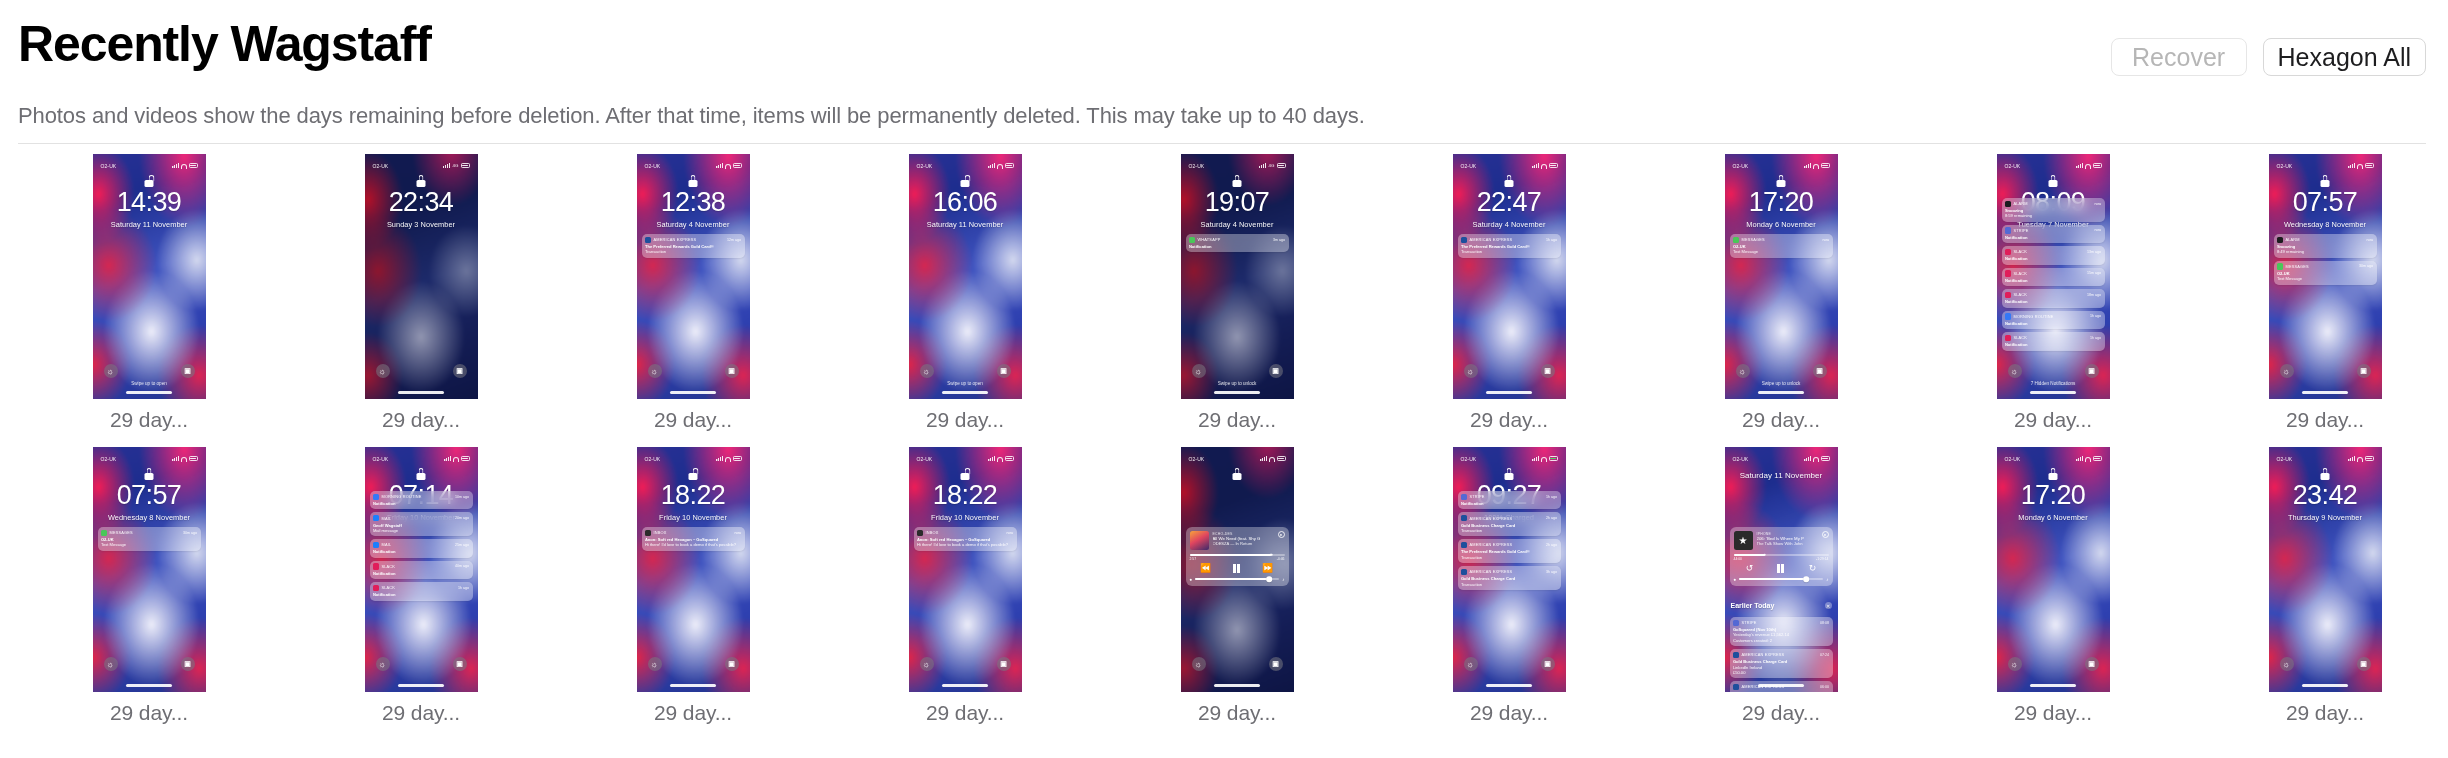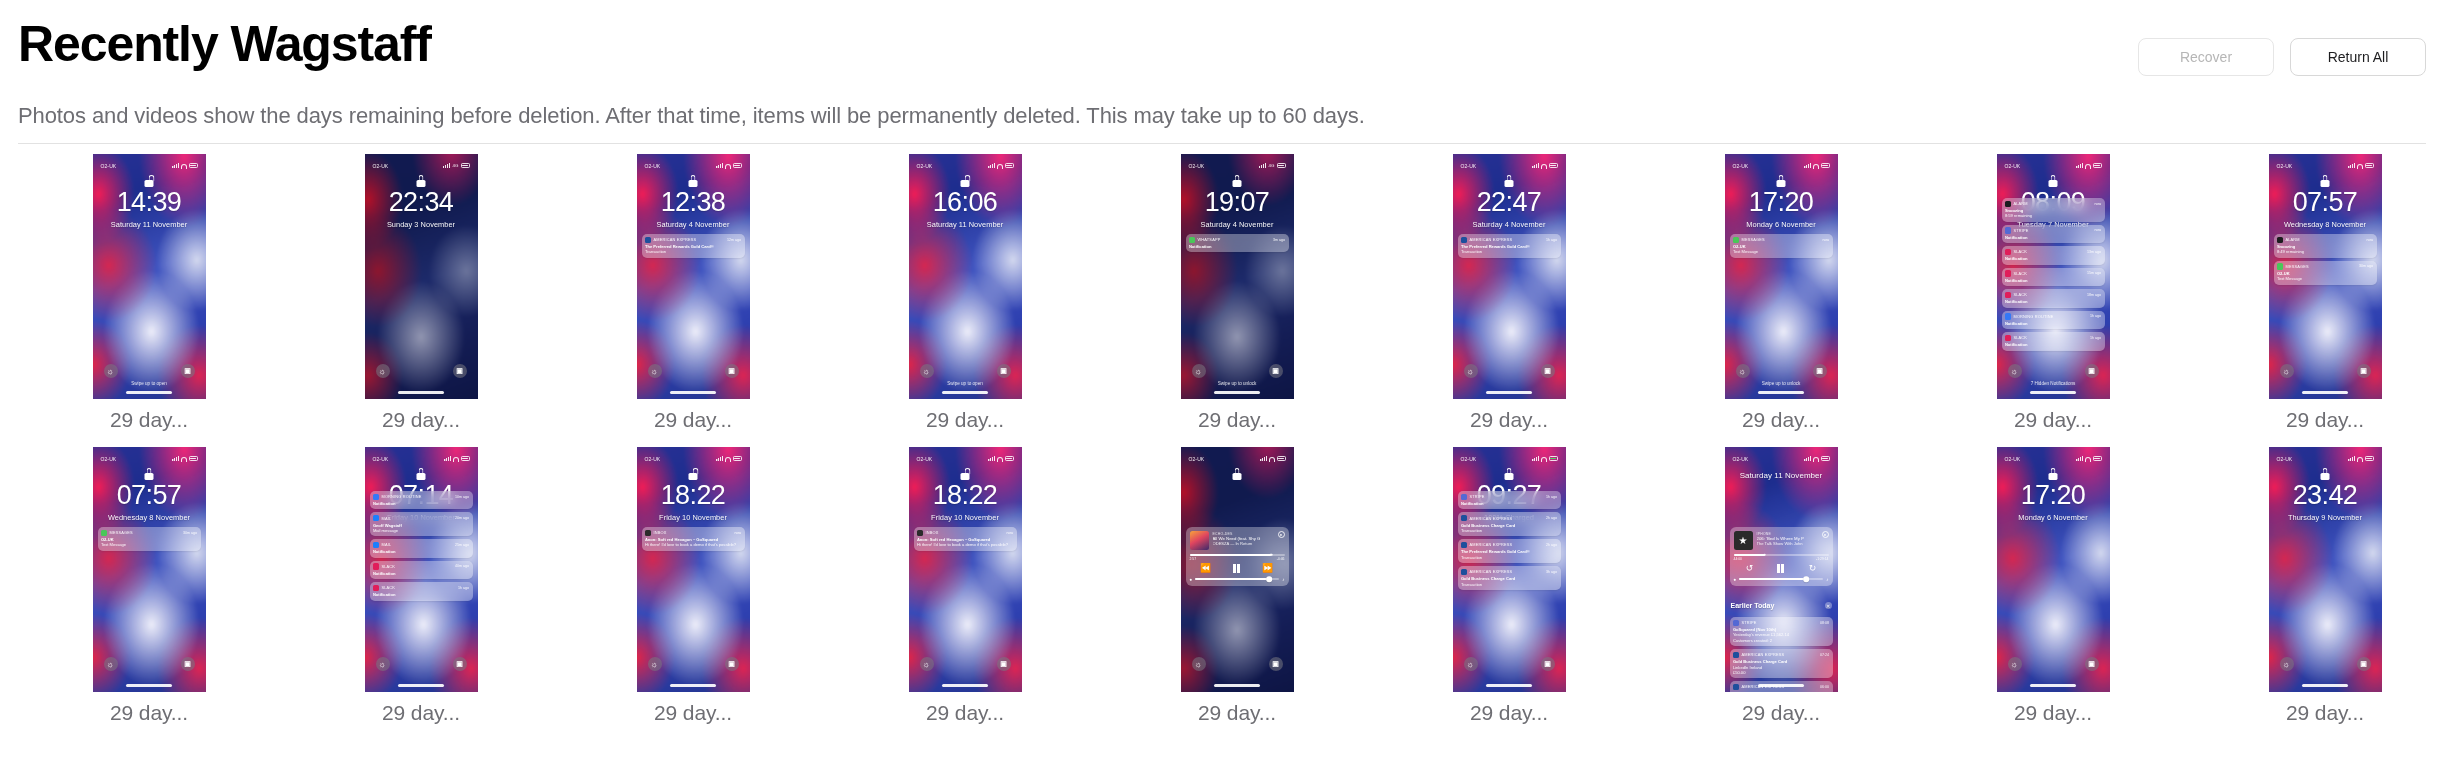--- a/index.html
+++ b/index.html
@@ -36,21 +36,21 @@
     align-items: center;
   }
   .btn {
     height: 38px;
     min-width: 136px;
     padding: 0 14px;
     border-radius: 8px;
     border: 1px solid #d8d8d8;
     background: #ffffff;
     font-family: "Liberation Sans", sans-serif;
-    font-size: 14px;
+    font-size: 25px;
     color: #1d1d1f;
     display: flex; align-items: center; justify-content: center;
     cursor: pointer;
     white-space: nowrap;
   }
   .btn.disabled {
     color: #b6b6b6;
     border-color: #e6e6e6;
     cursor: default;
   }
@@ -383,24 +383,24 @@
 </head>
 <body>
 
 <div class="page">
 
   <div class="header">
     <div class="title">Recently Wagstaff</div>
 
     <div class="header-actions">
       <div class="btn disabled">Recover</div>
-      <div class="btn">Return All</div>
+      <div class="btn">Hexagon All</div>
     </div>
 
-    <div class="subtitle">Photos and videos show the days remaining before deletion. After that time, items will be permanently deleted. This may take up to 60 days.</div>
+    <div class="subtitle">Photos and videos show the days remaining before deletion. After that time, items will be permanently deleted. This may take up to 40 days.</div>
     <div class="divider"></div>
   </div>
 
   <div class="grid" id="grid">
       <div class="cell">
         <div class="thumb-wrap">
           <div class="phone light">
             <div class="wall"></div>
             <div class="status">
               <span>O2-UK</span>

